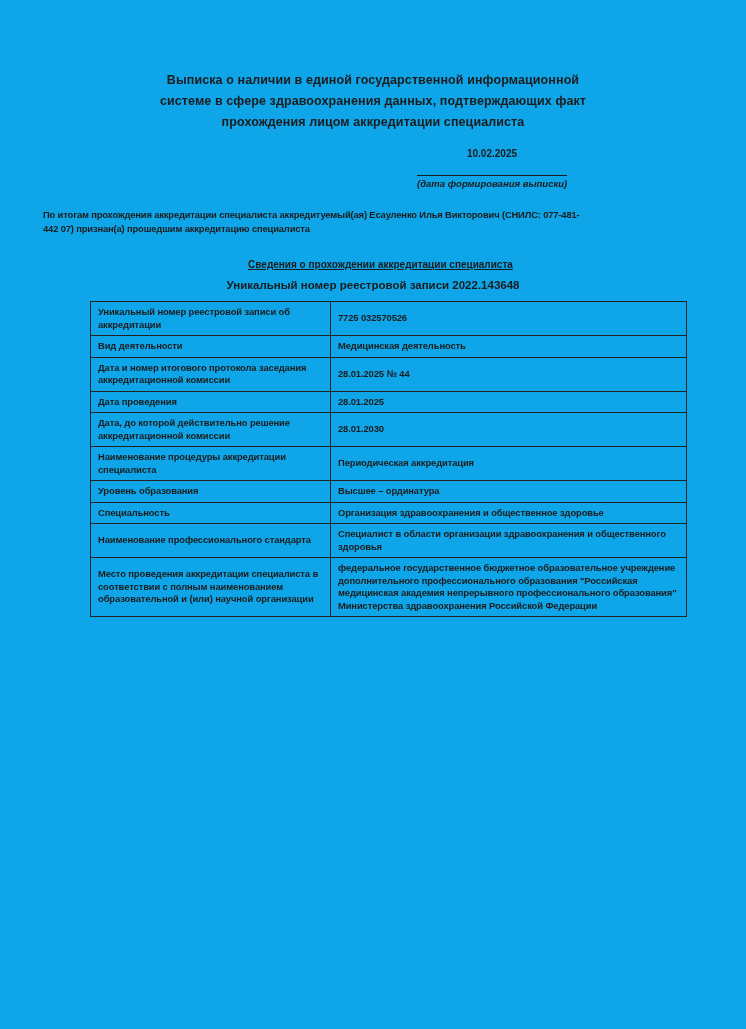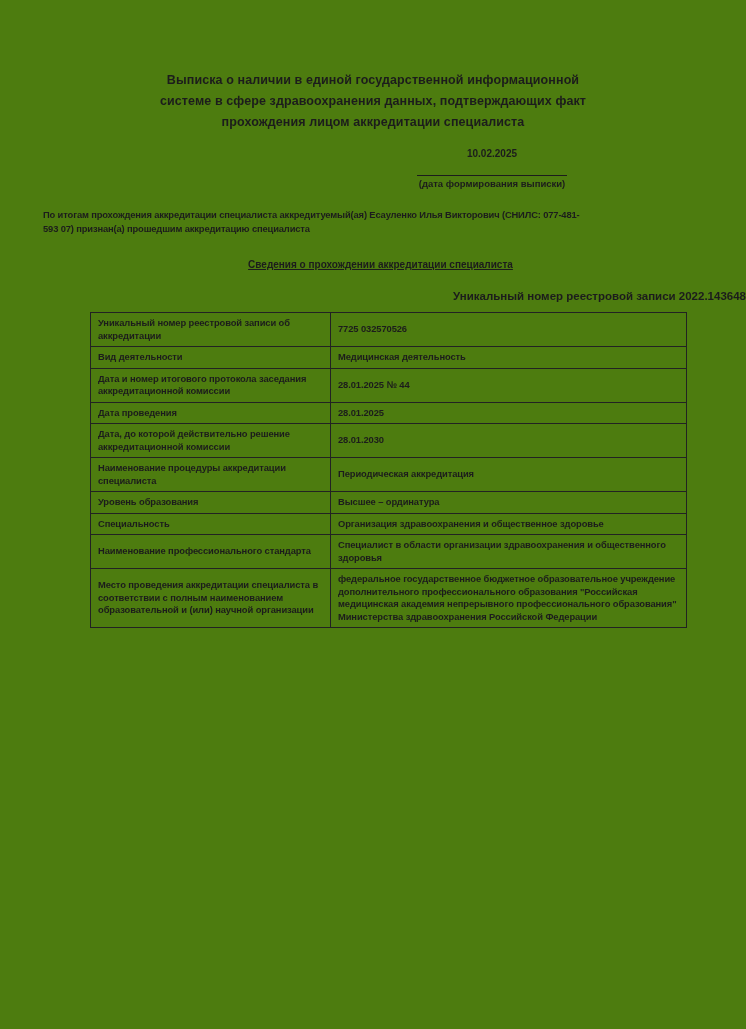--- a/index.html
+++ b/index.html
@@ -4,21 +4,21 @@
 <style>
   html, body {
     margin: 0;
     padding: 0;
     background: #ffffff;
   }
   .page {
     position: relative;
     width: 746px;
     height: 1029px;
-    background: #4d7c0f;
+    background: #0ea5e9;
     color: #1c1c1c;
     font-family: "Liberation Sans", sans-serif;
     font-weight: bold;
     overflow: hidden;
   }
   .title {
     margin: 70px auto 0 auto;
     width: 640px;
     text-align: center;
     font-size: 12.5px;
@@ -35,39 +35,40 @@
     font-size: 10px;
     line-height: 14px;
     border-bottom: 1.5px solid #1c1c1c;
     padding-bottom: 14px;
   }
   .date-caption {
     font-size: 9.5px;
     line-height: 13px;
     padding-top: 1px;
     white-space: nowrap;
+    font-style: italic;
   }
   .intro {
     margin: 18px auto 0 auto;
     width: 660px;
     font-size: 9.4px;
     line-height: 14px;
     letter-spacing: -0.15px;
   }
   .section-heading {
     margin-top: 23px;
     text-align: center;
     font-size: 10px;
     line-height: 12px;
     text-decoration: underline;
     padding-left: 15px;
   }
   .registry-heading {
-    margin-top: 18px;
-    text-align: right;
+    margin-top: 7px;
+    text-align: center;
     font-size: 11.5px;
     line-height: 15px;
   }
   table.acc-table {
     margin: 8px 0 4px 90px;
     border-collapse: collapse;
     table-layout: fixed;
     width: 566px;
   }
   table.acc-table td {
@@ -93,21 +94,21 @@
     <div>прохождения лицом аккредитации специалиста</div>
   </div>
 
   <div class="date-block">
     <div class="date-value">10.02.2025</div>
     <div class="date-caption">(дата формирования выписки)</div>
   </div>
 
   <div class="intro">
     <div>По итогам прохождения аккредитации специалиста аккредитуемый(ая) Есауленко Илья Викторович (СНИЛС: 077-481-</div>
-    <div>593 07) признан(а) прошедшим аккредитацию специалиста</div>
+    <div>442 07) признан(а) прошедшим аккредитацию специалиста</div>
   </div>
 
   <div class="section-heading">Сведения о прохождении аккредитации специалиста</div>
 
   <div class="registry-heading">Уникальный номер реестровой записи 2022.143648</div>
 
   <table class="acc-table">
     <tbody>
       <tr>
         <td class="col-label">Уникальный номер реестровой записи об аккредитации</td>

